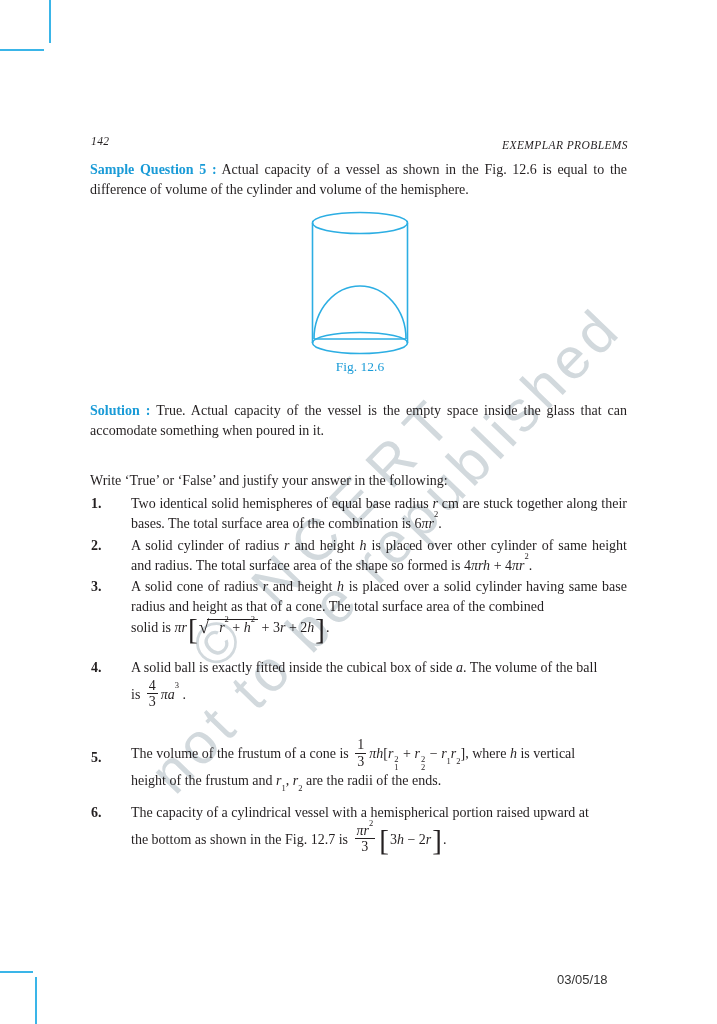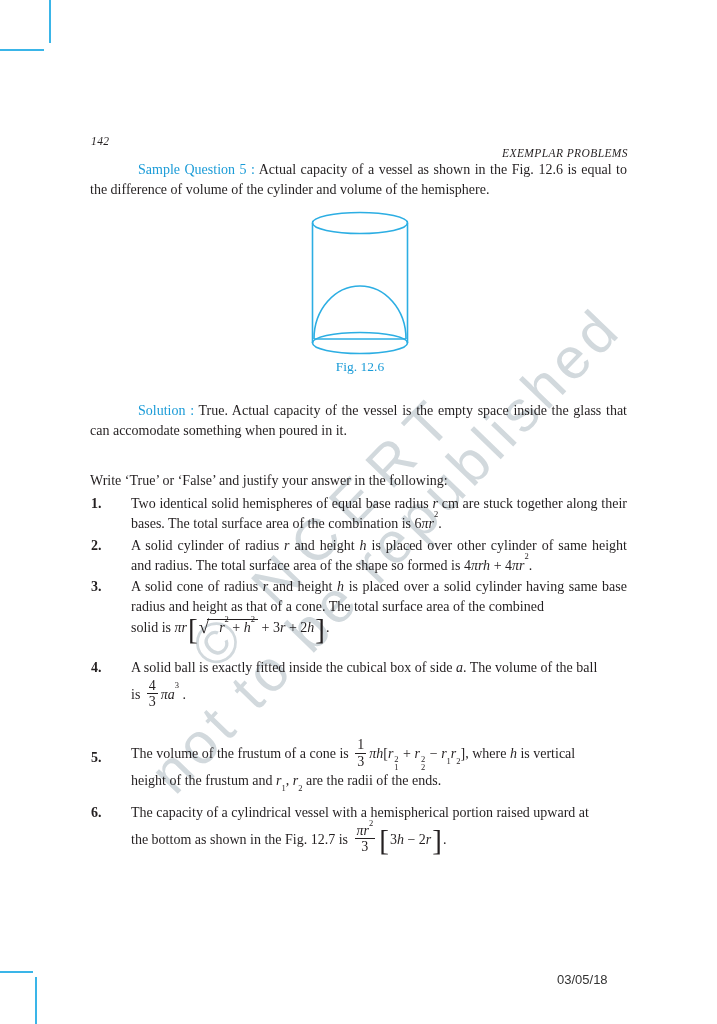--- a/index.html
+++ b/index.html
@@ -4,24 +4,24 @@
 <style>
   :root{
     --accent:#1a9bd7; --figure-stroke:#2caee3; --crop-mark:#3ab5e8;
     --text:#231f20; --watermark:#d2d9dd;
   }
   html,body{margin:0;padding:0;background:#fff;}
   .page{position:relative;width:717px;height:1024px;background:#fff;overflow:hidden;
         font-family:"Liberation Serif",serif;color:var(--text);
         font-size:14px;line-height:19.5px;}
   .abs{position:absolute;}
-  .accent{color:var(--accent);font-weight:normal;margin-left:48px;}
+  .accent{color:var(--accent);font-weight:bold;}
   .hdr{font-size:11.5px;letter-spacing:0.4px;font-style:italic;}
   #pageno{left:91px;top:132px;}
-  #runhdr{top:144px;right:89px;}
+  #runhdr{top:136px;right:89px;}
   .para{left:90px;width:537px;text-align:justify;}
   .sq{top:160px;}
   .sol{top:401px;}
   .extitle{top:446px;left:90px;width:537px;text-align:center;font-size:15px;}
   .intro{top:471px;left:90px;text-align:right;}
   .figwrap{left:300px;top:206px;width:120px;height:150px;}
   .fig *{stroke:var(--figure-stroke);fill:none;stroke-width:1.6;}
   .figcap{left:290px;top:357px;width:140px;text-align:center;color:var(--accent);font-size:13.5px;}
   .item{position:absolute;left:91px;width:536px;}
   .inum{position:absolute;left:0;top:0;font-weight:bold;}

